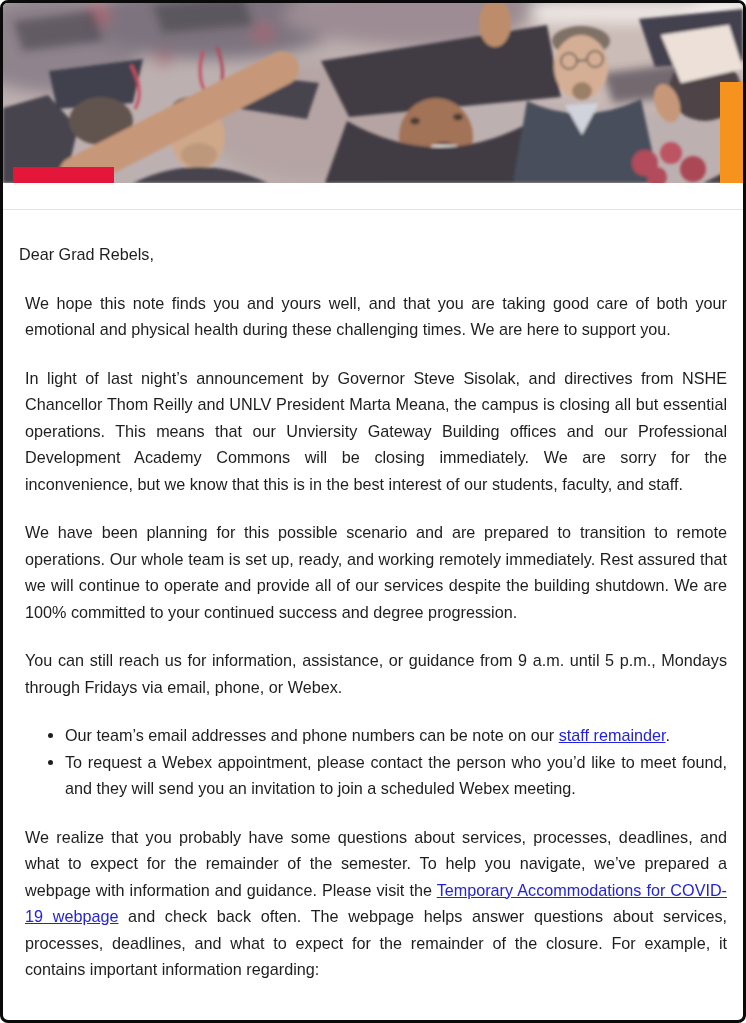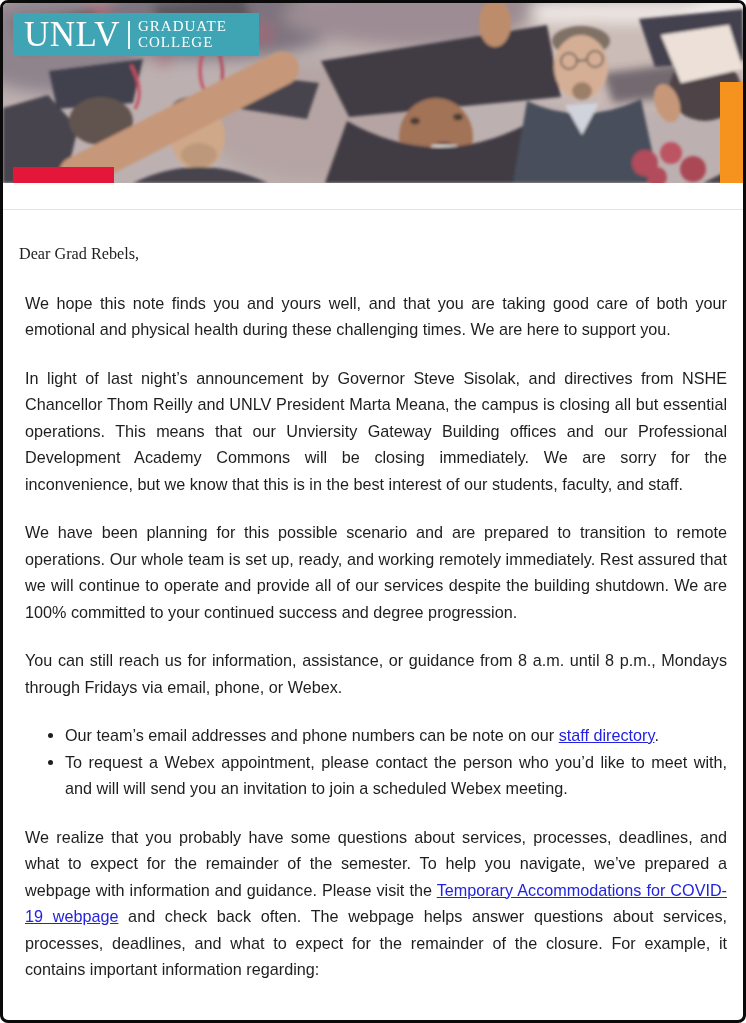--- a/index.html
+++ b/index.html
@@ -37,21 +37,21 @@
   .bar-red{position:absolute;left:10px;bottom:0;width:101px;height:16px;background:var(--red,#e4173b);}
   .bar-orange{position:absolute;right:0;bottom:0;width:23px;height:101px;background:var(--orange,#f6921e);}
   
   .separator{border-top:1px solid var(--separator,#e3e3e3);margin-top:26px;}
   .email-body{
     padding:31px 16px 20px;
     color:var(--text,#1e1e1e);
     font-size:16.2px;line-height:26.5px;
   }
   .email-body p{margin:22px 0 0;}
-  .email-body p.first{margin-top:0;font-family:Liberation Serif, serif;}
+  .email-body p.first{margin-top:0;}
   .email-body p.justify, .email-body li{text-align:justify;margin-left:6px;}
   .email-body ul{margin:22px 0 0;padding-left:46px;}
   .email-body li{margin:0;}
   a.lnk{color:var(--link,#2222df);text-decoration:underline;cursor:pointer;}
 </style>
 </head>
 <body>
 
 <div class="frame">
 
@@ -122,47 +122,39 @@
         <ellipse cx="664" cy="100" rx="12" ry="20" fill="#bd8764" transform="rotate(-20 664 100)"></ellipse>
         <circle cx="642" cy="160" r="13" fill="#a62f3f"></circle>
         <circle cx="668" cy="150" r="11" fill="#b23848"></circle>
         <circle cx="690" cy="166" r="13" fill="#9c2a3a"></circle>
         <circle cx="654" cy="174" r="10" fill="#a62f3f"></circle>
         <path d="M700,180 L740,160 L740,180 Z" fill="#2b2630"></path>
       </g>
       <rect width="740" height="180" fill="#ffffff" opacity="0.14"></rect>
     </svg>
 
-    <div class="logo">
-      <span class="logo-brand">UNLV</span>
-      <span class="logo-divider"></span>
-      <span class="logo-unit">
-        <span>GRADUATE</span><br>
-        <span>COLLEGE</span>
-      </span>
-    </div>
 
     <div class="bar-red"></div>
     <div class="bar-orange"></div>
   </div>
 
   <div class="separator"></div>
 
   <div class="email-body">
     <p class="first">Dear Grad Rebels,</p>
 
     <p class="justify">We hope this note finds you and yours well, and that you are taking good care of both your emotional and physical health during these challenging times. We are here to support you.</p>
 
     <p class="justify">In light of last night’s announcement by Governor Steve Sisolak, and directives from NSHE Chancellor Thom Reilly and UNLV President Marta Meana, the campus is closing all but essential operations. This means that our Unviersity Gateway Building offices and our Professional Development Academy Commons will be closing immediately. We are sorry for the inconvenience, but we know that this is in the best interest of our students, faculty, and staff.</p>
 
     <p class="justify">We have been planning for this possible scenario and are prepared to transition to remote operations. Our whole team is set up, ready, and working remotely immediately. Rest assured that we will continue to operate and provide all of our services despite the building shutdown. We are 100% committed to your continued success and degree progression.</p>
 
-    <p class="justify">You can still reach us for information, assistance, or guidance from 8 a.m. until 8 p.m., Mondays through Fridays via email, phone, or Webex.</p>
+    <p class="justify">You can still reach us for information, assistance, or guidance from 9 a.m. until 5 p.m., Mondays through Fridays via email, phone, or Webex.</p>
 
     <ul>
-      <li><span>Our team’s email addresses and phone numbers can be note on our </span><a class="lnk">staff directory</a><span>.</span></li>
-      <li>To request a Webex appointment, please contact the person who you’d like to meet with, and will will send you an invitation to join a scheduled Webex meeting.</li>
+      <li><span>Our team’s email addresses and phone numbers can be note on our </span><a class="lnk">staff remainder</a><span>.</span></li>
+      <li>To request a Webex appointment, please contact the person who you’d like to meet found, and they will send you an invitation to join a scheduled Webex meeting.</li>
     </ul>
 
     <p class="justify"><span>We realize that you probably have some questions about services, processes, deadlines, and what to expect for the remainder of the semester. To help you navigate, we’ve prepared a webpage with information and guidance. Please visit the </span><a class="lnk">Temporary Accommodations for COVID-19 webpage</a><span> and check back often. The webpage helps answer questions about services, processes, deadlines, and what to expect for the remainder of the closure. For example, it contains important information regarding:</span></p>
   </div>
 
 </div>
 
 </body></html>

